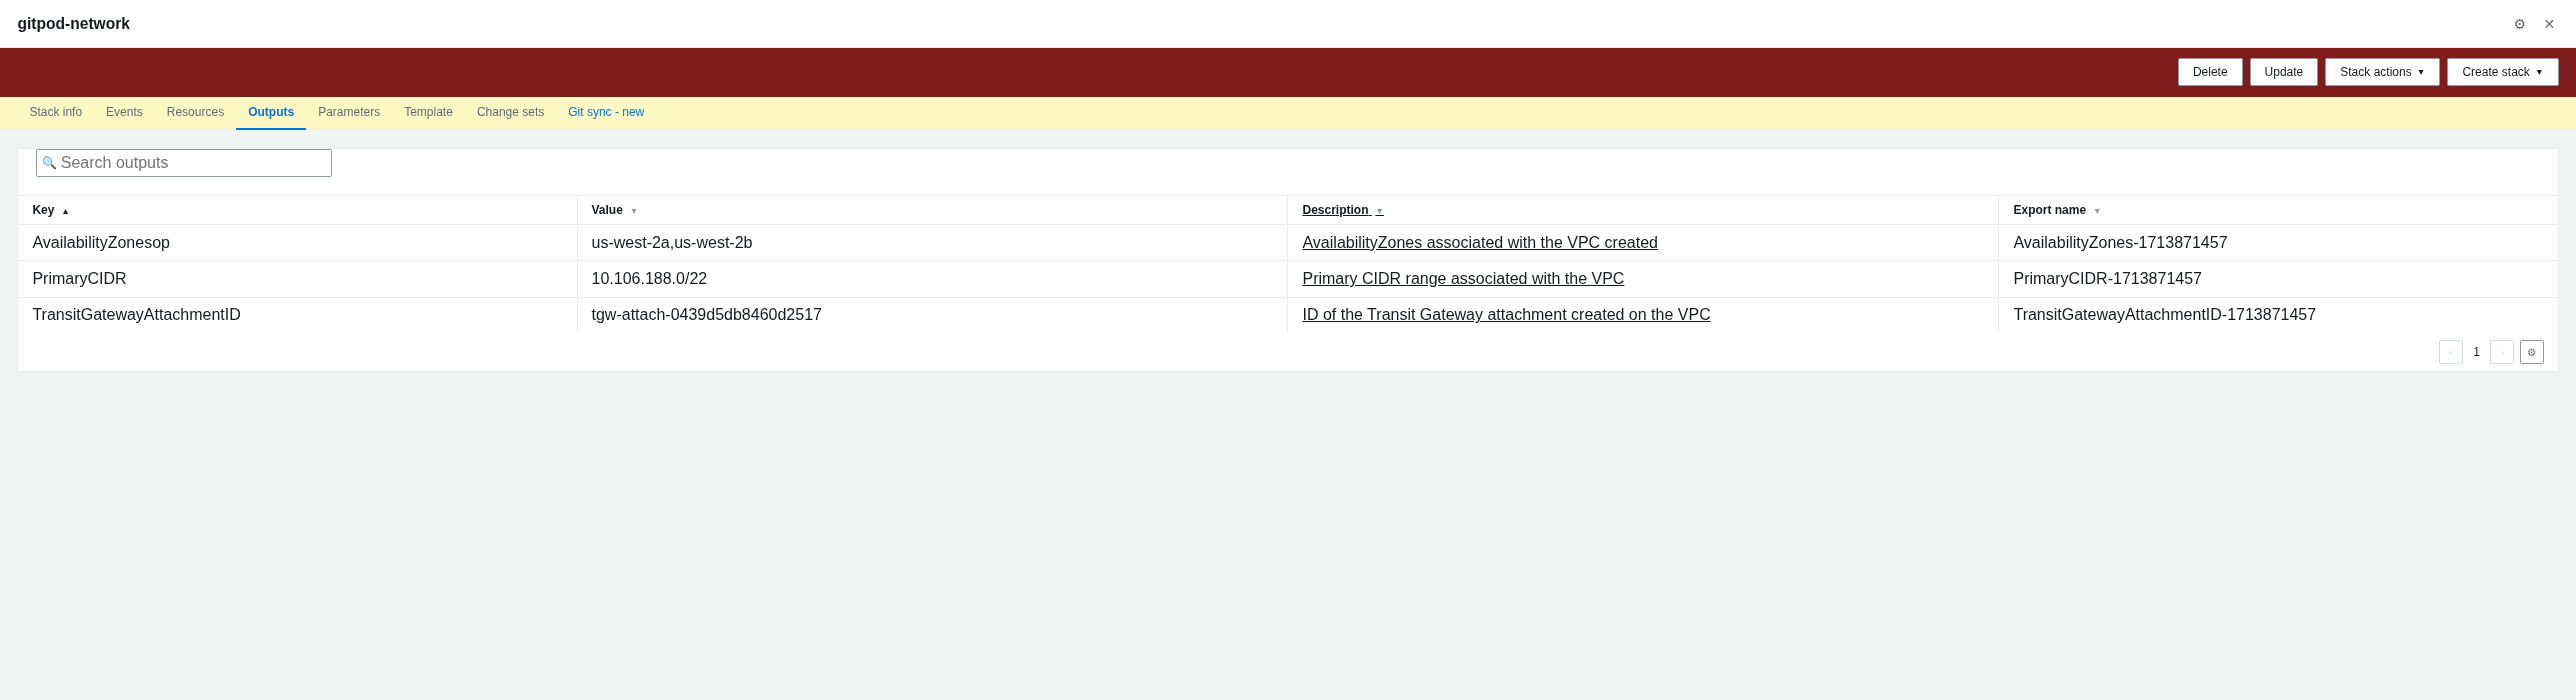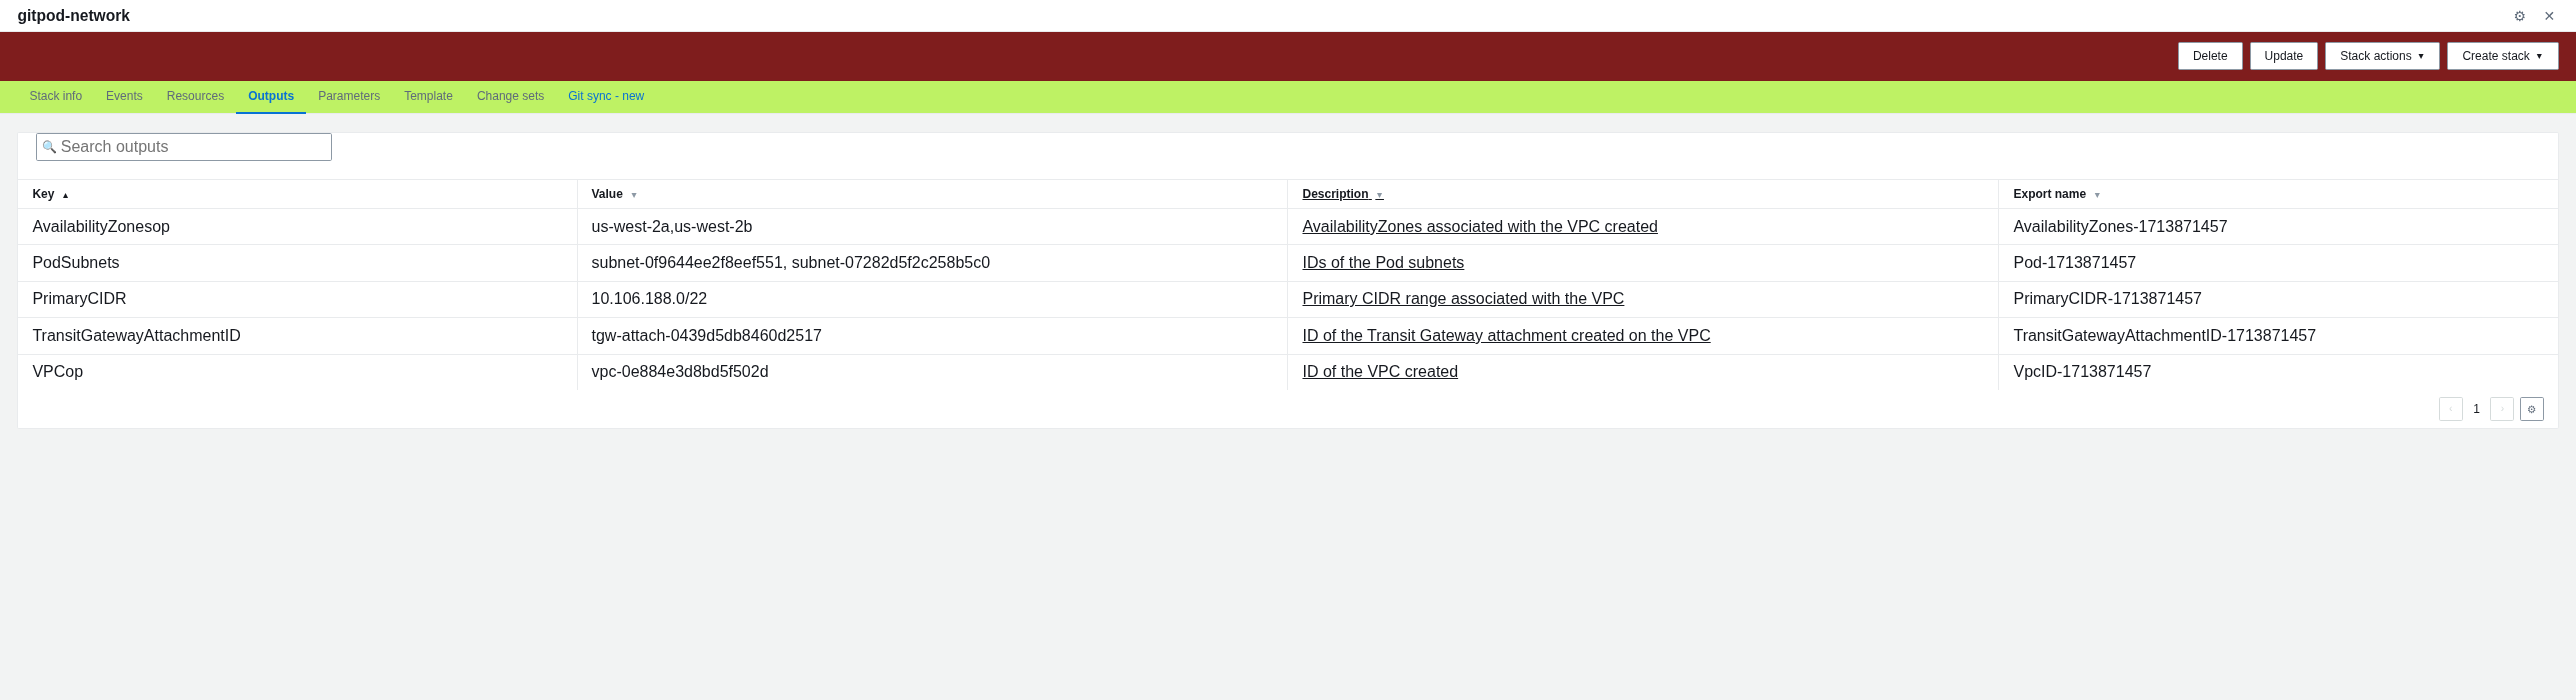--- a/index.html
+++ b/index.html
@@ -13,21 +13,21 @@
       color: #16191f;
       background: #f2f3f3;
     }
     .app-header {
       display: flex;
       align-items: center;
       justify-content: space-between;
       padding: 7px 17.4px;
       background: #fff;
       border-bottom: 0.9px solid #e9ebed;
-      height: 32px;
+      height: 48px;
     }
     .app-title {
       font-size: 15.6px;
       font-weight: 700;
       color: #16191f;
     }
     .header-icons {
       display: flex;
       gap: 10.4px;
       align-items: center;
@@ -79,21 +79,21 @@
     }
     .btn-create {
       background: #fff;
       border: 0.9px solid #8d99a5;
       color: #16191f;
     }
     .chevron-down {
       font-size: 8.7px;
     }
     .tabs-bar {
-      background: #bef264;
+      background: #fef9c3;
       border-bottom: 0.9px solid #e9ebed;
       padding: 0 17.4px;
       display: flex;
       align-items: flex-start;
     }
     .tab {
       padding: 8.7px 12px;
       cursor: pointer;
       color: #5f6b7a;
       font-size: 12px;
@@ -326,43 +326,31 @@
           </tr>
         </thead>
         <tbody id="table-body">
         <tr>
               <td class="col-key">AvailabilityZonesop</td>
               <td class="col-value col-divider">us-west-2a,us-west-2b</td>
               <td class="col-desc col-divider">AvailabilityZones associated with the VPC created</td>
               <td class="col-export col-divider">AvailabilityZones-1713871457</td>
             </tr>
             <tr>
-              <td class="col-key">PodSubnets</td>
-              <td class="col-value col-divider">subnet-0f9644ee2f8eef551, subnet-07282d5f2c258b5c0</td>
-              <td class="col-desc col-divider">IDs of the Pod subnets</td>
-              <td class="col-export col-divider">Pod-1713871457</td>
-            </tr>
-            <tr>
               <td class="col-key">PrimaryCIDR</td>
               <td class="col-value col-divider">10.106.188.0/22</td>
               <td class="col-desc col-divider">Primary CIDR range associated with the VPC</td>
               <td class="col-export col-divider">PrimaryCIDR-1713871457</td>
             </tr>
             <tr>
               <td class="col-key">TransitGatewayAttachmentID</td>
               <td class="col-value col-divider">tgw-attach-0439d5db8460d2517</td>
               <td class="col-desc col-divider">ID of the Transit Gateway attachment created on the VPC</td>
               <td class="col-export col-divider">TransitGatewayAttachmentID-1713871457</td>
             </tr>
-            <tr>
-              <td class="col-key">VPCop</td>
-              <td class="col-value col-divider">vpc-0e884e3d8bd5f502d</td>
-              <td class="col-desc col-divider">ID of the VPC created</td>
-              <td class="col-export col-divider">VpcID-1713871457</td>
-            </tr>
           </tbody>
       </table>
     </div>
 
     <div style="display:flex;justify-content:flex-end;align-items:center;padding:7px 14px;gap:5.2px;">
       <button class="pagination-btn" disabled="">‹</button>
       <span class="pagination-current">1</span>
       <button class="pagination-btn" disabled="">›</button>
       <button class="refresh-btn" style="width:24px;height:24px;font-size:10.4px;">⚙</button>
     </div>

